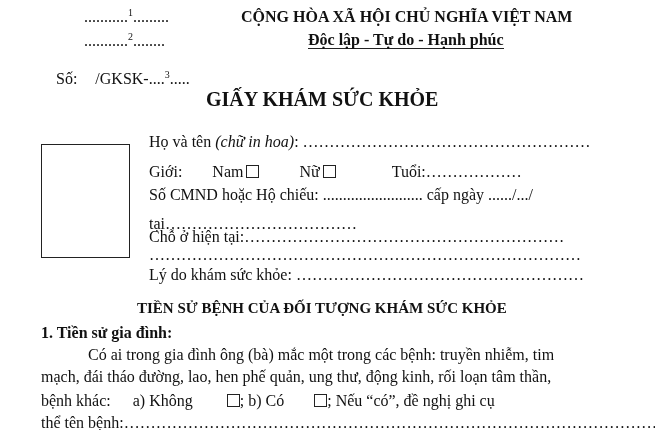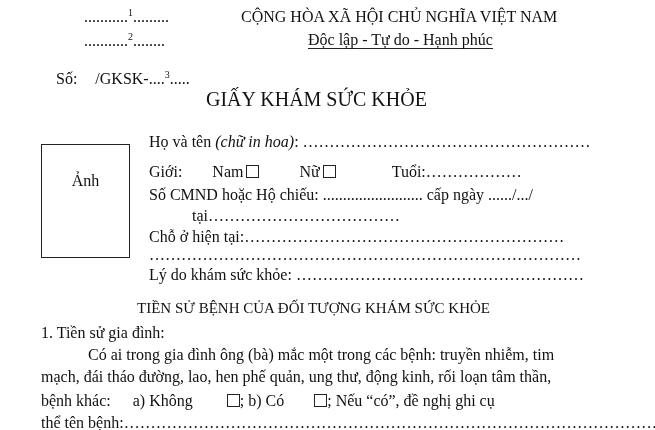--- a/index.html
+++ b/index.html
@@ -4,21 +4,21 @@
   <style>
     html, body { margin: 0; padding: 0; }
     body {
       width: 655px; height: 430px; overflow: hidden;
       background: #ffffff; color: #111111;
       font-family: "Liberation Serif", "DejaVu Serif", serif;
       position: relative;
     }
     .abs { position: absolute; white-space: nowrap; }
     .t16 { font-size: 16px; }
-    .bold { font-weight: normal; }
+    .bold { font-weight: bold; }
     .ital { font-style: italic; }
     .sup { font-size: 10px; vertical-align: super; line-height: 0; }
     .photo-box {
       position: absolute; left: 41px; top: 144px; width: 87px; height: 112px;
       border: 1px solid #222;
       text-align: center; font-size: 16px; line-height: 20px;
     }
     .photo-box .l1 { margin-top: 26px; }
     .cb {
       display: inline-block; width: 11px; height: 11px;
@@ -41,21 +41,20 @@
 </div>
 
 <div class="abs t16 bold" style="left:241px; top:8px;">CỘNG HÒA XÃ HỘI CHỦ NGHĨA VIỆT NAM</div>
 <div class="abs t16 bold" style="left:308px; top:31px;">
   <span class="ul-line">Độc lập - Tự do - Hạnh phúc</span>
 </div>
 
 <div class="abs bold" style="left:206px; top:88px; font-size:20px;">GIẤY KHÁM SỨC KHỎE</div>
 
 <div class="photo-box">
-  <div class="l1">Ảnh</div>
 </div>
 
 <div class="abs t16" style="left:149px; top:133px;">
   <span>Họ và tên</span>
   <span class="ital">(chữ in hoa)</span><span>:</span>
   <span>………………………………………………</span>
 </div>
 
 <div class="abs t16" style="left:149px; top:163px;">
   <span>Giới:</span>
@@ -64,21 +63,21 @@
   <span style="margin-left:52px;">Tuổi:</span><span>………………</span>
 </div>
 
 <div class="abs t16" style="left:149px; top:186px;">
   <span>Số CMND hoặc Hộ chiếu:</span>
   <span>.........................</span>
   <span>cấp ngày</span>
   <span>....../.../</span>
 </div>
 
-<div class="abs t16" style="left:149px; top:207px;margin-left:43px;">
+<div class="abs t16" style="left:149px; top:215px;">
   <span>tại</span><span>………………………………</span>
 </div>
 
 <div class="abs t16" style="left:149px; top:228px;">
   <span>Chỗ ở hiện tại:</span><span>……………………………………………………</span>
 </div>
 <div class="abs t16" style="left:149px; top:246px;">
   <span>………………………………………………………………………</span>
 </div>
 

